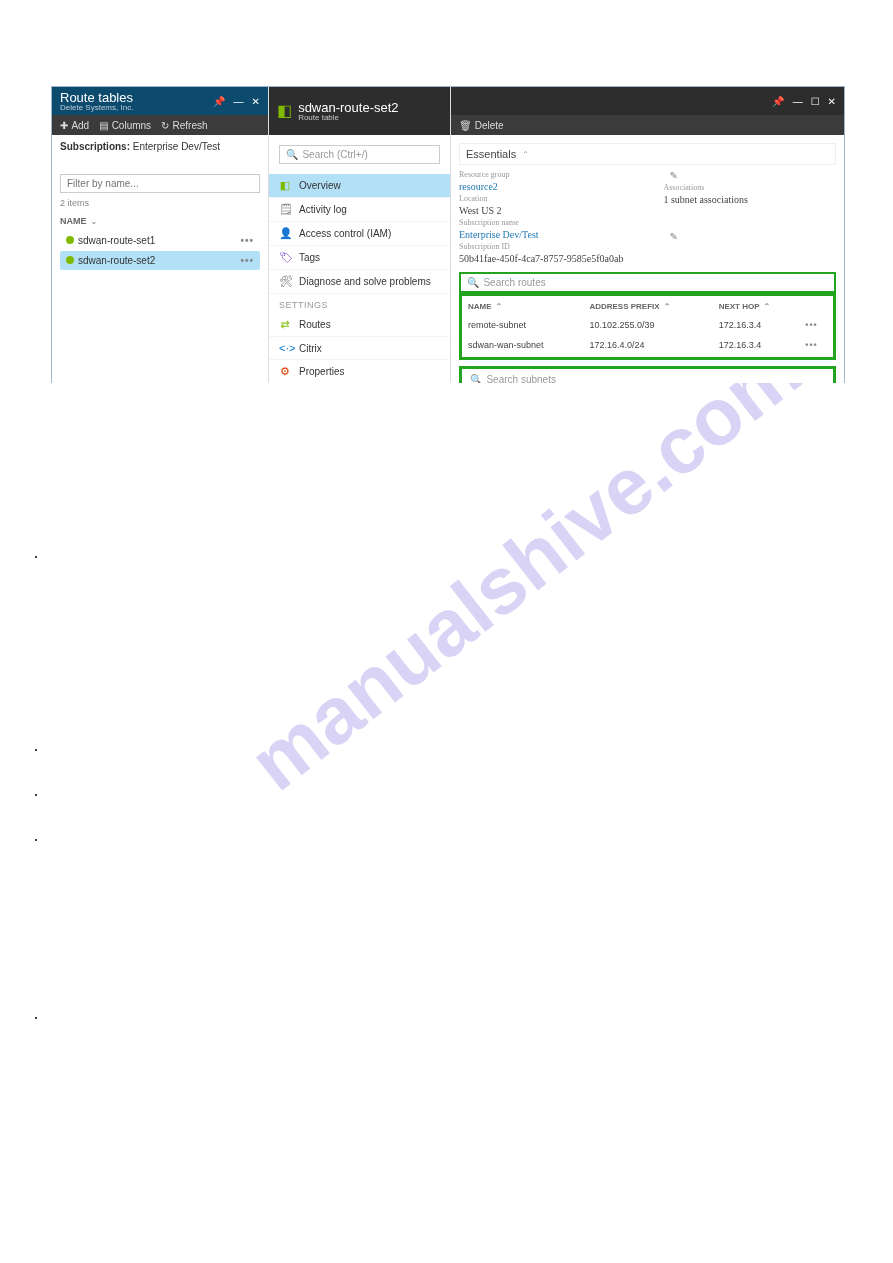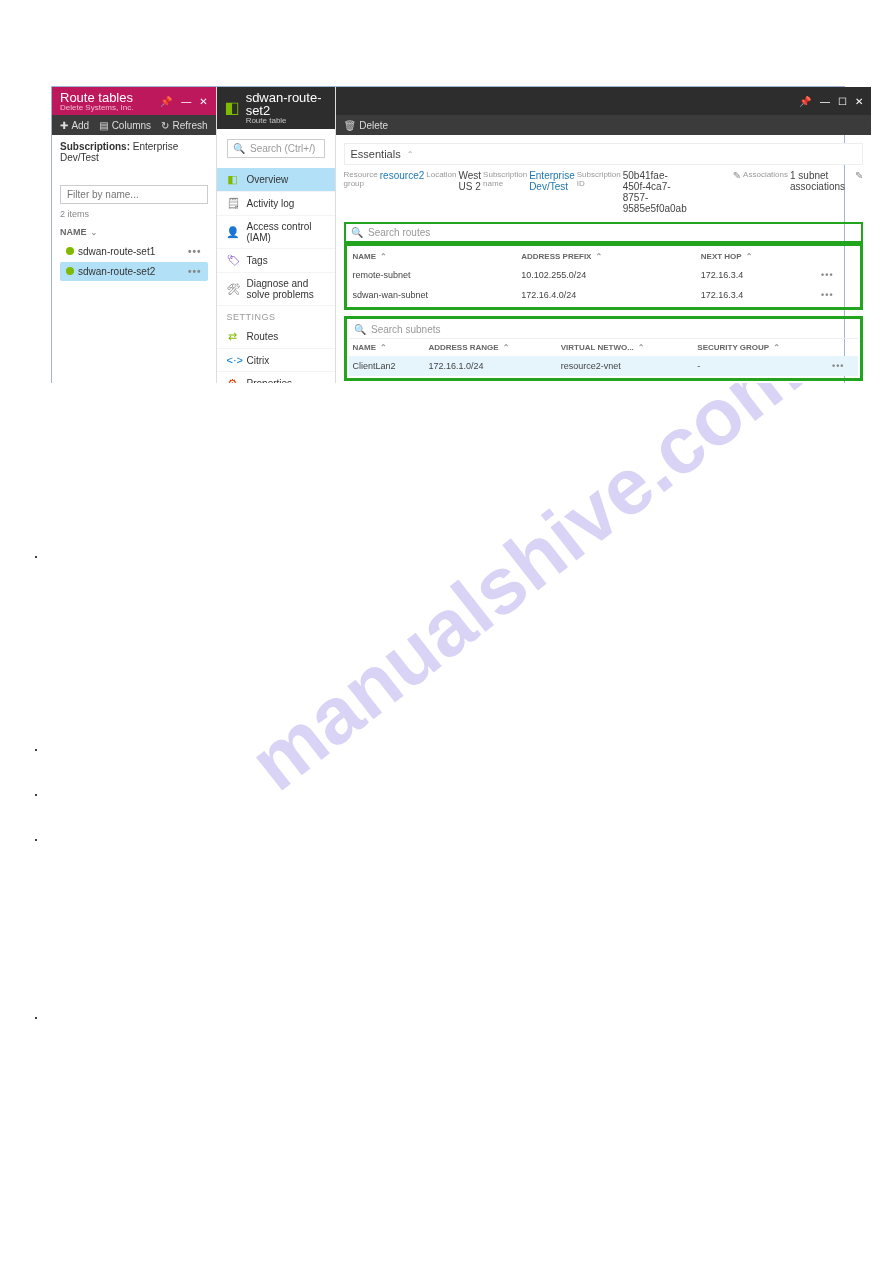--- a/index.html
+++ b/index.html
@@ -1,21 +1,21 @@
 <!DOCTYPE html>
 <html><head>
 <meta charset="utf-8">
 <style>
   * { box-sizing: border-box; margin:0; padding:0; }
   body { font-family: "Segoe UI", Arial, sans-serif; background: #fff; font-size: 11px; color:#333; width:893px;}
   .screenshot { position: relative; left:51px; top:86px; width:794px; height:383px; border:1px solid #9fb5d4; background:#fff; display:flex;}
   .panel1 { width:217px; border-right:1px solid #ddd; display:flex; flex-direction:column;}
   .panel2 { width:182px; border-right:1px solid #ddd; display:flex; flex-direction:column;}
   .panel3 { flex:1; display:flex; flex-direction:column;}
-  .header { background: #be185d; color:#fff; display:flex; align-items:center; justify-content:space-between; padding:4px 8px; height:28px;}
+  .header { background: #0c4a6e; color:#fff; display:flex; align-items:center; justify-content:space-between; padding:4px 8px; height:28px;}
   .header .titleblock { line-height:1; }
   .header .title { font-size:13px; font-weight:300;}
   .header .sub { font-size:8px; opacity:.7; display:block;}
   .header .winicons { display:flex; gap:8px; font-size:10px;}
   .header .winicons span { cursor:pointer;}
   .toolbar { background:#3b3b3b; color:#ddd; display:flex; align-items:center; gap:10px; padding:3px 8px; font-size:10px; height:20px;}
   .toolbar .tbtn { display:flex; align-items:center; gap:3px; cursor:pointer;}
   .p1body { padding:6px 8px; font-size:10px;}
   .subsline { margin-bottom:22px;}
   .subsline b {font-weight:600;}
@@ -31,21 +31,21 @@
   .navitem { display:flex; align-items:center; gap:8px; padding:5px 10px; font-size:10px; cursor:pointer; border-bottom:1px solid #f4f4f4;}
   .navitem.sel { background:#b2e0f7;}
   .navicon { width:12px; text-align:center; color:#7fba00; font-size:11px;}
   .navicon.gray{color:#666;}
   .sectionlabel { font-size:9px; color:#999; padding:6px 10px 3px; letter-spacing:.5px;}
   
   .p3header { background:#2d2d2d; color:#fff; }
   .p3body { padding:8px;}
   .essentials-bar { display:flex; align-items:center; gap:6px; background:#fff; border:1px solid #eee; padding:4px 6px; margin-bottom:5px; font-size:11px; color:#444;}
   .ess-grid { display:flex; gap:40px; font-size:9px; margin-bottom:8px;}
-  .ess-col { display:flex; flex-direction:row; gap:2px;}
+  .ess-col { display:flex; flex-direction:column; gap:2px;font-family:Liberation Serif, serif;}
   .ess-lbl {font-size:8px; color:#999;}
   .ess-val {font-size:10px; color:#444;}
   .ess-val.link {color:#1f78b4;}
   .editpen {color:#888; font-size:10px; margin-left:6px;}
   .searchline { border:2px solid #23a41e; display:flex; align-items:center; gap:4px; padding:3px 6px; margin-bottom:0; font-size:10px; color:#999;}
   .greenbox { border:3px solid #23a41e; padding:2px;}
   .tbl { width:100%; font-size:9px; border-collapse:collapse;}
   .tbl th { text-align:left; font-weight:600; font-size:8px; color:#666; padding:4px;}
   .tbl th .chev{margin-left:4px;}
   .tbl td { padding:5px 4px; color:#444;}
@@ -220,21 +220,21 @@
         <table class="tbl">
           <tbody>
               <tr>
             <th><span>NAME</span><span class="chev">⌃</span></th>
             <th><span>ADDRESS PREFIX</span><span class="chev">⌃</span></th>
             <th><span>NEXT HOP</span><span class="chev">⌃</span></th>
             <th></th>
           </tr>
           <tr>
             <td>remote-subnet</td>
-                <td>10.102.255.0/24</td>
+                <td>10.102.255.0/39</td>
                 <td>172.16.3.4</td>
             <td><span class="dots">•••</span></td>
           </tr>
           <tr>
             <td>sdwan-wan-subnet</td>
                 <td>172.16.4.0/24</td>
                 <td>172.16.3.4</td>
             <td><span class="dots">•••</span></td>
           </tr>
         </tbody>

